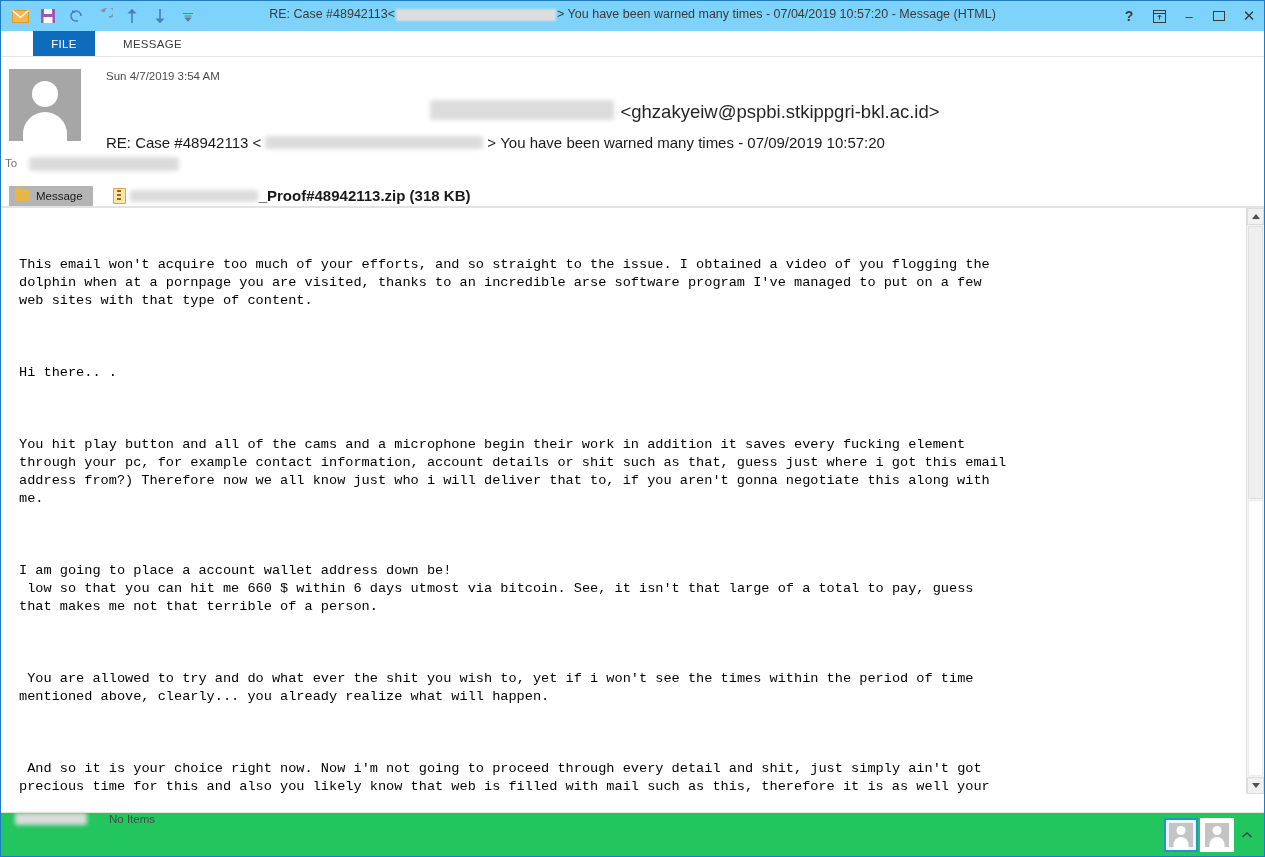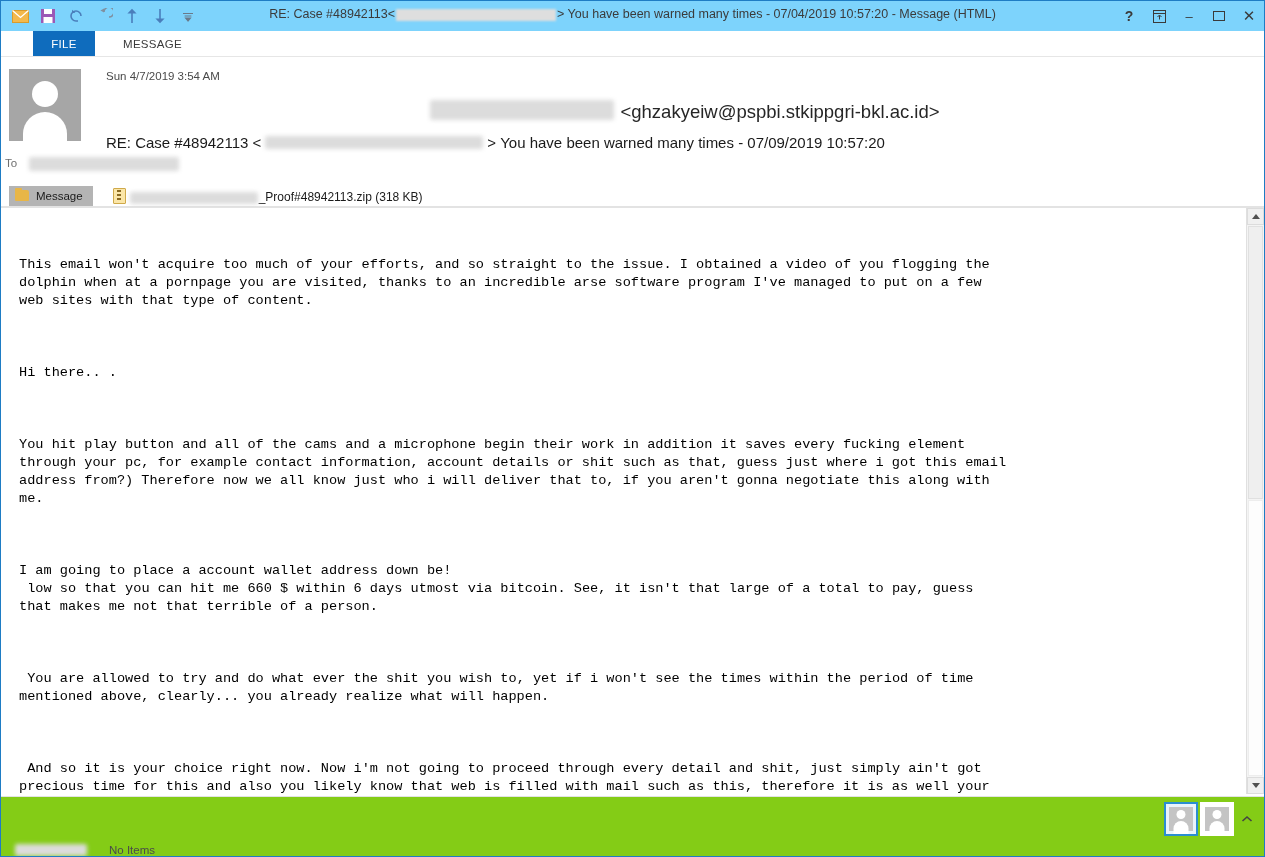--- a/index.html
+++ b/index.html
@@ -235,25 +235,26 @@
   .folder-icon::before {
     content: "";
     position: absolute;
     left: 0; top: -2px;
     width: 7px; height: 3px;
     background: #e8b647;
     border-radius: 1px 1px 0 0;
   }
   .attach-item {
     display: flex;
-    align-items: flex-end;
+    align-items: center;
     margin-left: 20px;
-    font-size: 12px;
+    font-size: 15px;
     color: #1a1a1a;
     cursor: default;
+    font-weight: bold;
   }
   .zip-icon {
     width: 13px; height: 16px;
     background: #fbe6a8;
     border: 1px solid #cfa94a;
     border-radius: 1px;
     position: relative;
     margin-right: 4px;
   }
   .zip-icon::after {
@@ -341,25 +342,25 @@
     bottom: 18px;
     width: 15px;
     background: #fdfdfd;
     border: 1px solid #ededed;
   }
 
   
   .statusbar {
     position: absolute;
     left: 0; right: 0; bottom: 0;
-    height: 60px;
-    background: #84cc16;
+    height: 44px;
+    background: #22c55e;
     border-top: 1px solid #e3e3e3;
     display: flex;
-    align-items: flex-end;
+    align-items: flex-start;
   }
   .status-left {
     display: flex;
     align-items: center;
     padding-left: 14px;
   }
   .status-redact {
     width: 72px; height: 12px;
     background: #dcdcdc;
     filter: blur(2px);

